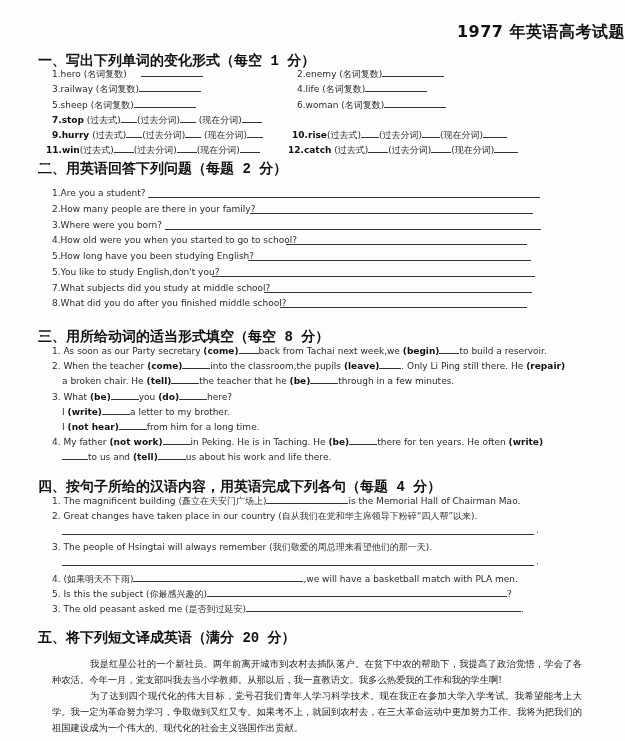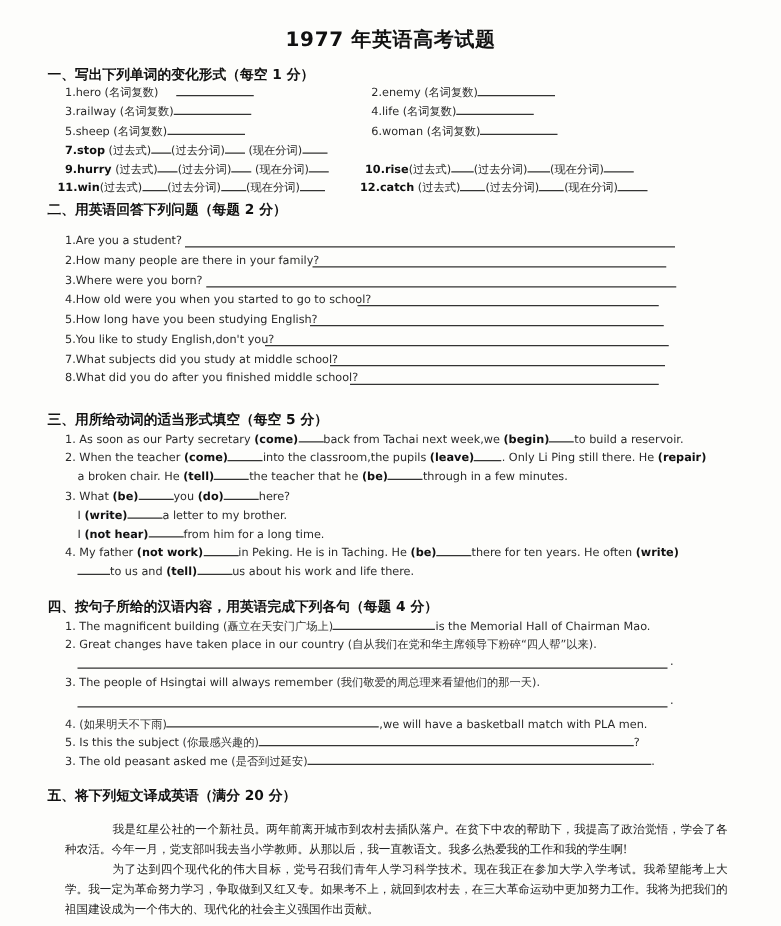--- a/index.html
+++ b/index.html
@@ -5,26 +5,27 @@
   html, body { margin:0; padding:0; }
   body {
     width:625px; height:741px; overflow:hidden;
     background:#fdfdfb;
     font-family:"DejaVu Sans", sans-serif;
     color:#222;
     position:relative;
   }
   .page { position:absolute; left:0; top:0; width:625px; height:741px; }
   .title {
-    position:absolute; top:22px; left:0; width:625px; text-align:center;
+    position:absolute; top:22px; left:0; width:625px; text-align:right;
     font-size:16px; font-weight:bold; color:#111; letter-spacing:0.5px;
   }
   .sec-head {
-    position:absolute; left:38px; font-size:11px; font-weight:bold; color:#111;
+    position:absolute; left:38px; font-size:14px; font-weight:bold; color:#111;
     white-space:nowrap;
+    font-family:Liberation Mono, monospace;
   }
   .line {
     position:absolute; font-size:9px; color:#2a2a2a; white-space:nowrap; line-height:12px;
   }
   .line b { font-weight:bold; color:#111; }
   .blank { display:inline-block; border-bottom:1px solid #333; height:9px; vertical-align:baseline; }
   .rule { position:absolute; height:0; border-top:1.3px solid #333; }
   .zh { font-size:9px; color:#333; }
   .para {
     position:absolute; left:52px; width:530px; font-size:9.3px; line-height:16px; color:#222;
@@ -77,21 +78,21 @@
 
   <div class="line" style="left:52px;top:266px">5.You like to study English,don't you?</div>
   <div class="rule" style="left:212px;width:323px;top:276px"></div>
 
   <div class="line" style="left:52px;top:282px">7.What subjects did you study at middle school?</div>
   <div class="rule" style="left:264px;width:268px;top:292px"></div>
 
   <div class="line" style="left:52px;top:297px">8.What did you do after you finished middle school?</div>
   <div class="rule" style="left:280px;width:247px;top:307px"></div>
 
-  <div class="sec-head" style="top:328px">三、用所给动词的适当形式填空（每空 5 分）</div>
+  <div class="sec-head" style="top:328px">三、用所给动词的适当形式填空（每空 8 分）</div>
 
   <div class="line" style="left:52px;top:344px"><span>1. As soon as our Party secretary </span><b>(come)</b><span class="blank" style="width:20px"></span><span>back from Tachai next week,we </span><b>(begin)</b><span class="blank" style="width:20px"></span><span>to build a reservoir.</span></div>
 
   <div class="line" style="left:52px;top:359px"><span>2. When the teacher </span><b>(come)</b><span class="blank" style="width:28px"></span><span>into the classroom,the pupils </span><b>(leave)</b><span class="blank" style="width:22px"></span><span>. Only Li Ping still there. He </span><b>(repair)</b></div>
 
   <div class="line" style="left:62px;top:374px"><span>a broken chair. He </span><b>(tell)</b><span class="blank" style="width:28px"></span><span>the teacher that he </span><b>(be)</b><span class="blank" style="width:28px"></span><span>through in a few minutes.</span></div>
 
   <div class="line" style="left:52px;top:390px"><span>3. What </span><b>(be)</b><span class="blank" style="width:28px"></span><span>you </span><b>(do)</b><span class="blank" style="width:28px"></span><span>here?</span></div>
 
   <div class="line" style="left:62px;top:405px"><span>I </span><b>(write)</b><span class="blank" style="width:28px"></span><span>a letter to my brother.</span></div>

